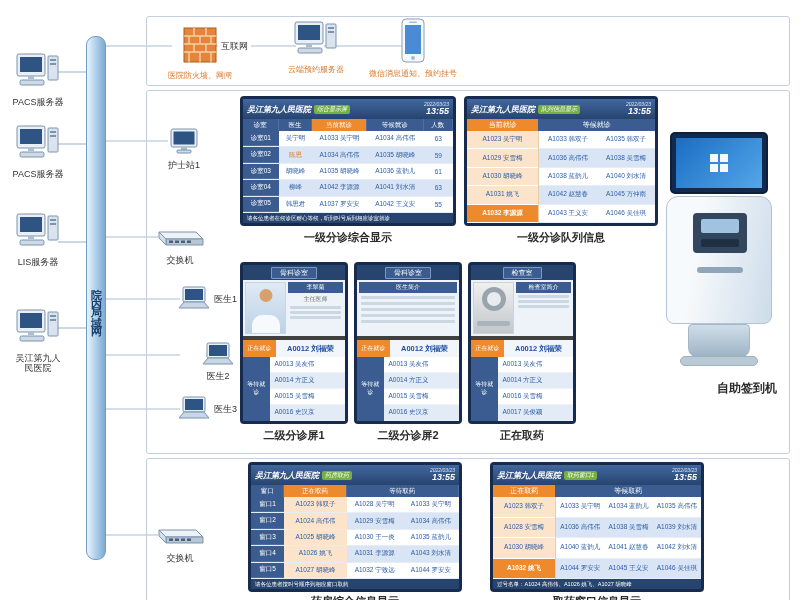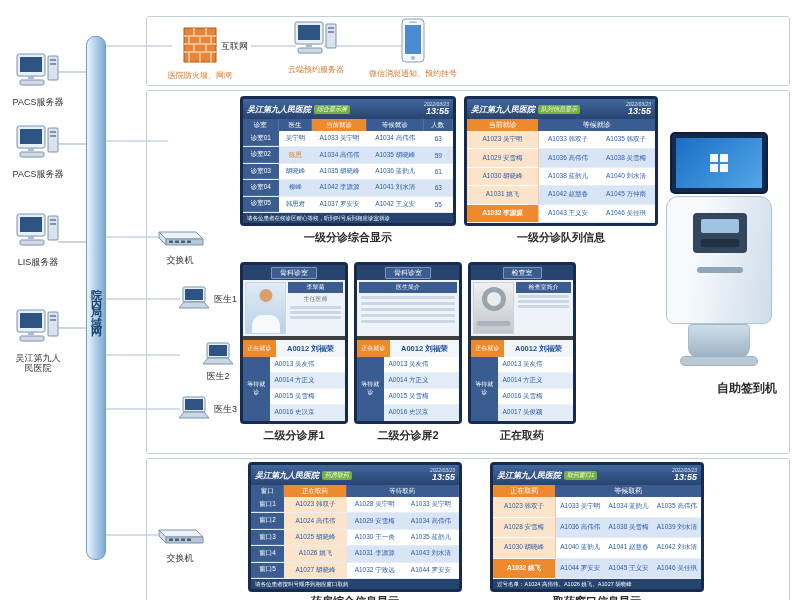--- a/index.html
+++ b/index.html
@@ -268,20 +268,29 @@
   <div class="node wechat">
     <svg width="26" height="46" viewBox="0 0 26 46">
         <rect x="2" y="1" width="22" height="43" rx="4" fill="#f6f9fb" stroke="#8aa0b6"></rect>
         <rect x="5" y="7" width="16" height="29" fill="#4a8bd4"></rect>
         <circle cx="13" cy="40" r="2" fill="#aabccd"></circle>
         <rect x="9" y="3.5" width="8" height="1.5" rx="0.7" fill="#aabccd"></rect>
       </svg>
     <span class="lbl lbl-orange">微信消息通知、预约挂号</span>
   </div>
 
+  <div class="node nurse">
+    <svg width="30" height="27" viewBox="0 0 30 27">
+        <rect x="2" y="1" width="26" height="18" rx="2" fill="#e9eff6" stroke="#7b93ad"></rect>
+        <rect x="4.5" y="3.5" width="21" height="13" fill="#2e5483"></rect>
+        <rect x="12" y="19" width="6" height="3" fill="#aabccd"></rect>
+        <rect x="8" y="22" width="14" height="3" rx="1" fill="#cfdae6" stroke="#7b93ad"></rect>
+      </svg>
+    <span class="lbl">护士站1</span>
+  </div>
   <div class="node switch-mid">
     <svg width="52" height="24" viewBox="0 0 52 24">
         <polygon points="5,6 42,6 49,13 12,13" fill="#edf2f7" stroke="#7b93ad"></polygon>
         <polygon points="12,13 49,13 49,19 12,19" fill="#b7c7d6" stroke="#7b93ad"></polygon>
         <polygon points="5,6 12,13 12,19 5,12" fill="#d4dfe9" stroke="#7b93ad"></polygon>
         <rect x="15" y="14.5" width="4" height="2.5" fill="#4a6076"></rect>
         <rect x="21" y="14.5" width="4" height="2.5" fill="#4a6076"></rect>
         <rect x="27" y="14.5" width="4" height="2.5" fill="#4a6076"></rect>
         <rect x="33" y="14.5" width="4" height="2.5" fill="#4a6076"></rect>
       </svg>

